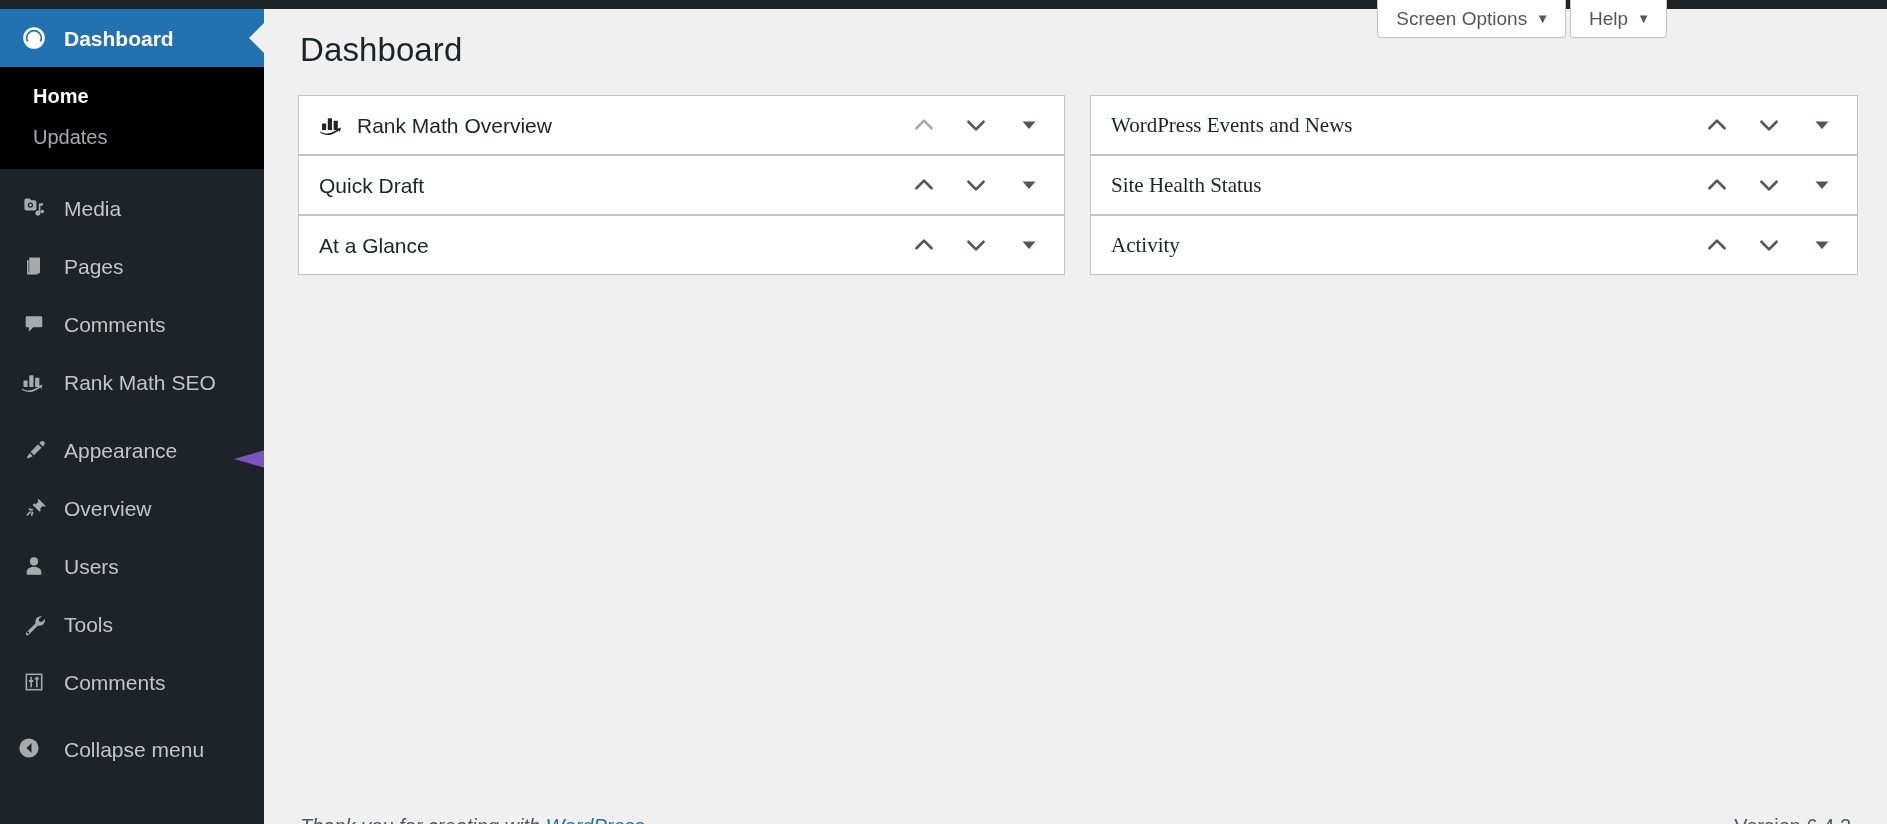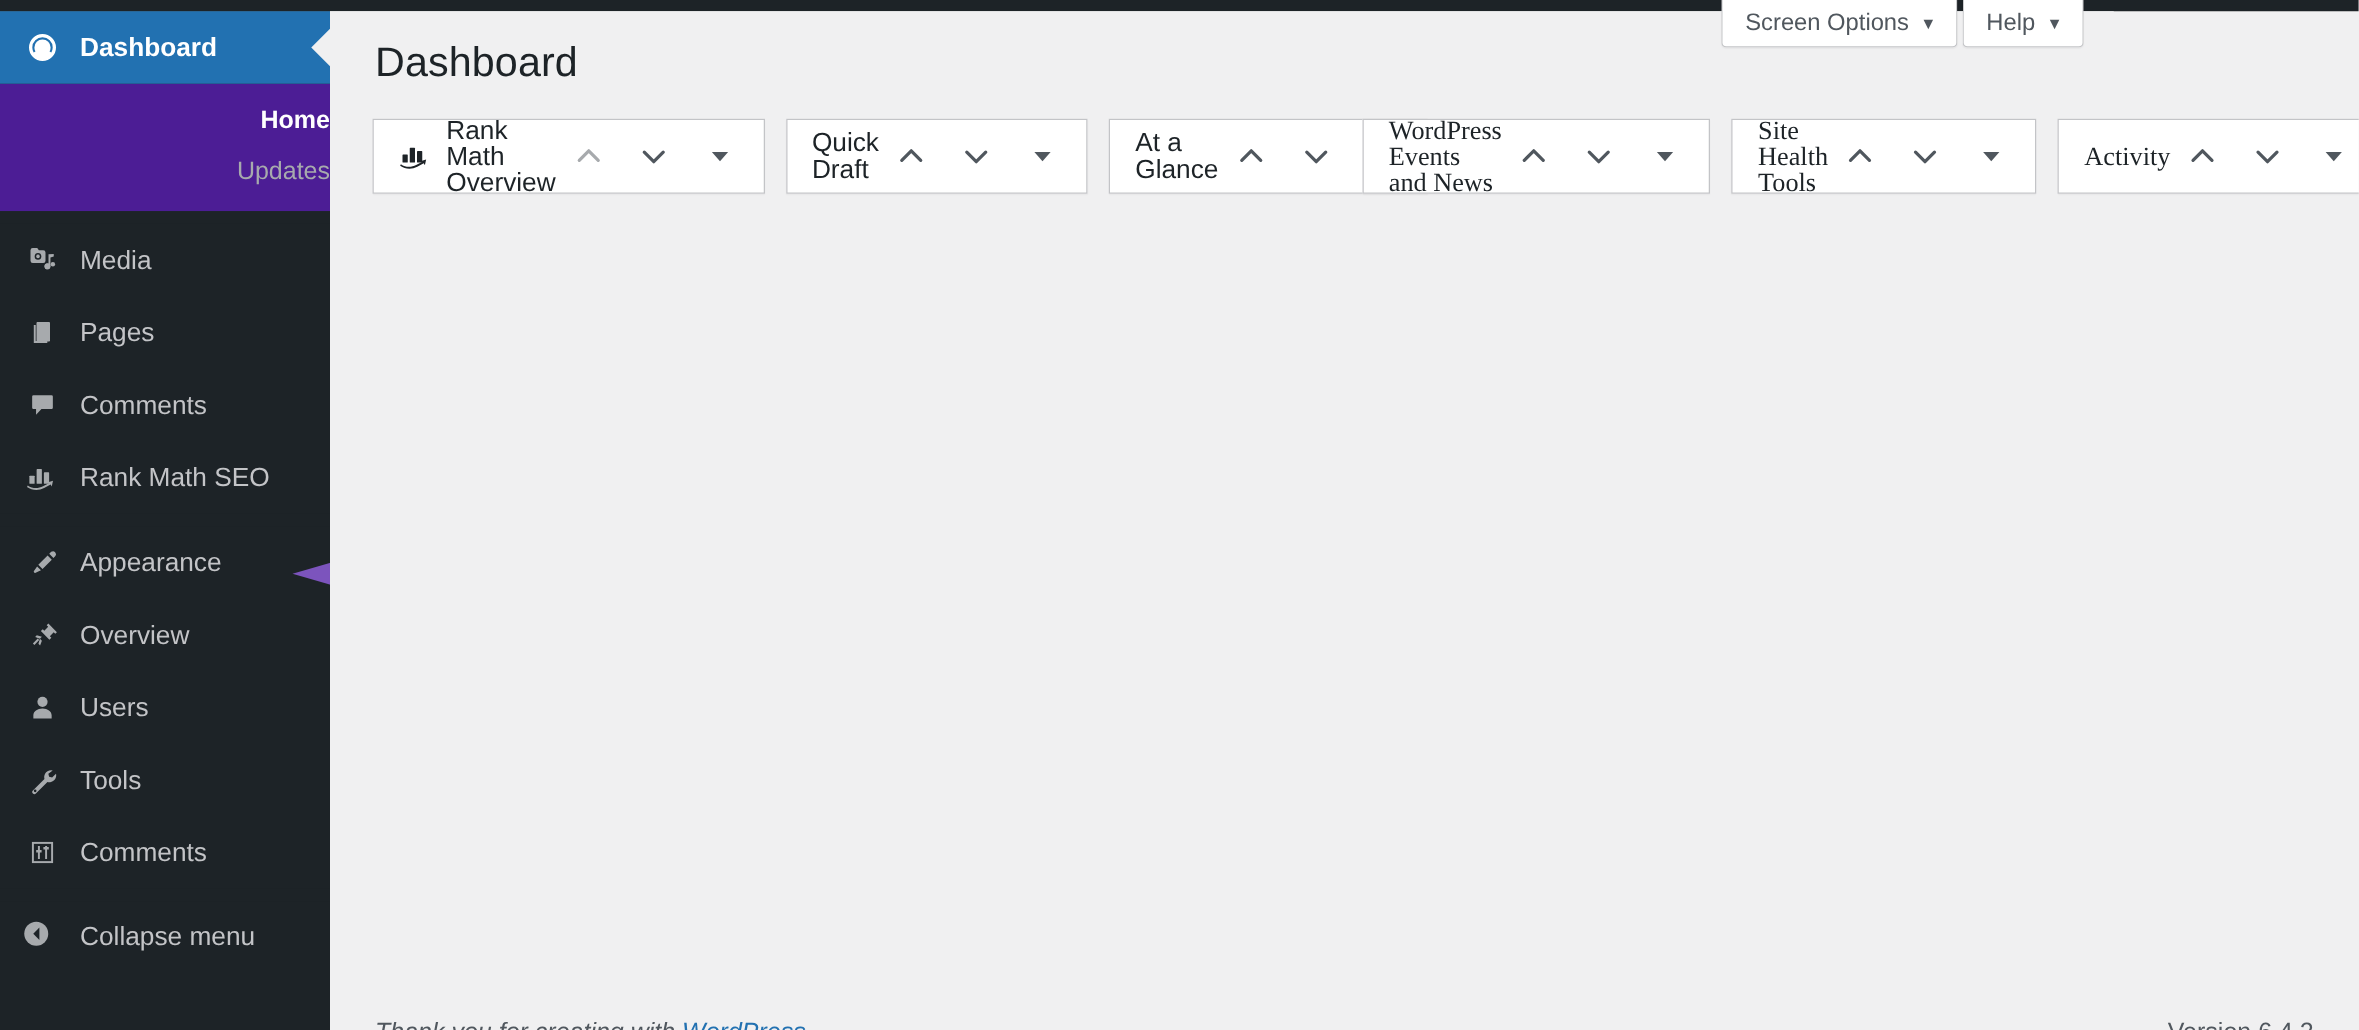--- a/index.html
+++ b/index.html
@@ -49,21 +49,21 @@
   }
   .menu-item.current .arrow-notch {
     position: absolute; right: -1px; top: 50%;
     transform: translateY(-50%);
     width: 0; height: 0;
     border-top: 16px solid transparent;
     border-bottom: 16px solid transparent;
     border-right: 16px solid #f0f0f1;
   }
 
-  .submenu { background: #4c1d95; padding: 9px 0 11px 0; text-align: right; }
+  .submenu { background: #000000; padding: 9px 0 11px 0; }
   .submenu-item {
     padding: 7px 0 7px 33px;
     font-size: 20px;
     color: #a7aaad;
     cursor: pointer;
     line-height: 1.35;
   }
   .submenu-item.current { color: #fff; font-weight: 600; }
 
   .menu-sep { height: 10px; background: #1d2327; }
@@ -114,21 +114,21 @@
     font-size: 33px; font-weight: 400; color: #1d2327;
     letter-spacing: .1px;
   }
 
   
   .dash-cols {
     position: absolute; top: 86px; left: 34px;
     width: 1560px;
     display: flex; gap: 25px;
   }
-  .dash-col { width: 767px; display: flex; flex-direction: row; gap: 17px; }
+  .dash-col { width: 767px; display: flex; flex-direction: column; }
   .dash-col.right { width: 768px; font-family: Liberation Serif, serif; }
 
   .postbox {
     background: #fff;
     border: 1px solid #c3c4c7;
     box-shadow: 0 1px 1px rgba(0,0,0,.04);
   }
   .postbox-header {
     display: flex; align-items: center;
     height: 58px;
@@ -438,21 +438,21 @@
                     <path d="M3.5 6.5h13L10 14z"></path>
                   </svg>
               </span>
             </div>
           </div>
         </section>
 
         <section class="postbox">
           <div class="postbox-header">
             <h2 class="pb-title">
-              <span>Site Health Tools</span>
+              <span>Site Health Status</span>
             </h2>
             <div class="pb-actions">
               <span class="order-btn">
                 <svg class="chev" width="26" height="26" viewBox="0 0 24 24" fill="none" stroke="#50575e" stroke-width="2.4" stroke-linecap="round" stroke-linejoin="round">
                     <polyline points="5,15 12,8 19,15"></polyline>
                   </svg>
               </span>
               <span class="order-btn">
                 <svg class="chev" width="26" height="26" viewBox="0 0 24 24" fill="none" stroke="#50575e" stroke-width="2.4" stroke-linecap="round" stroke-linejoin="round">
                     <polyline points="5,9 12,16 19,9"></polyline>

